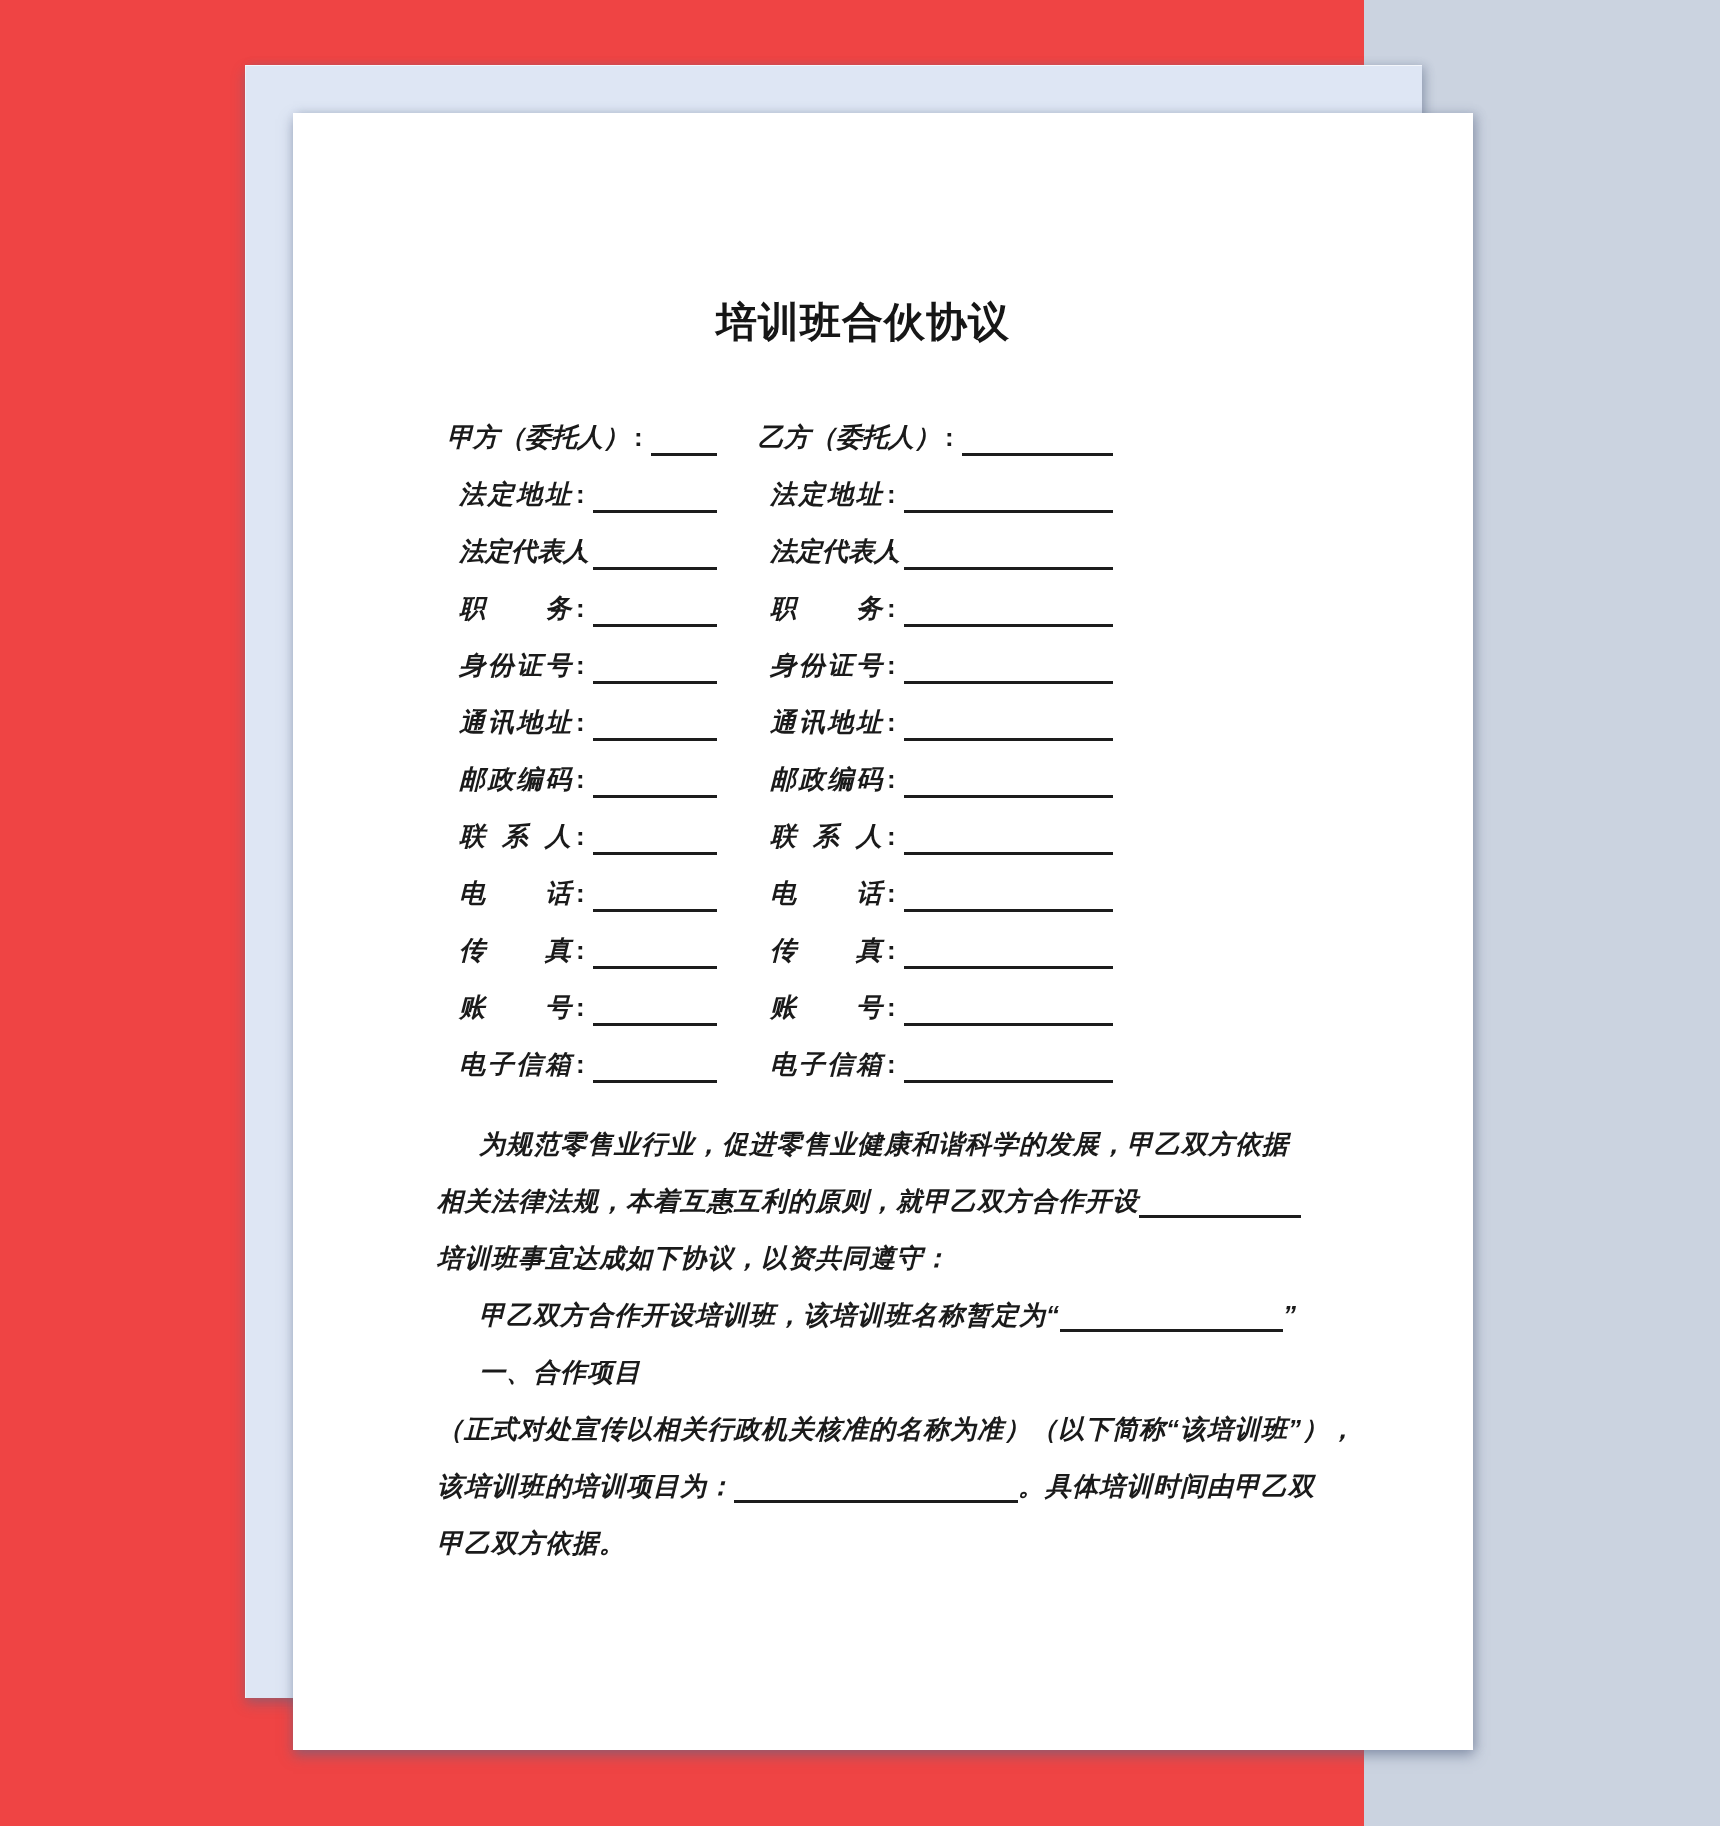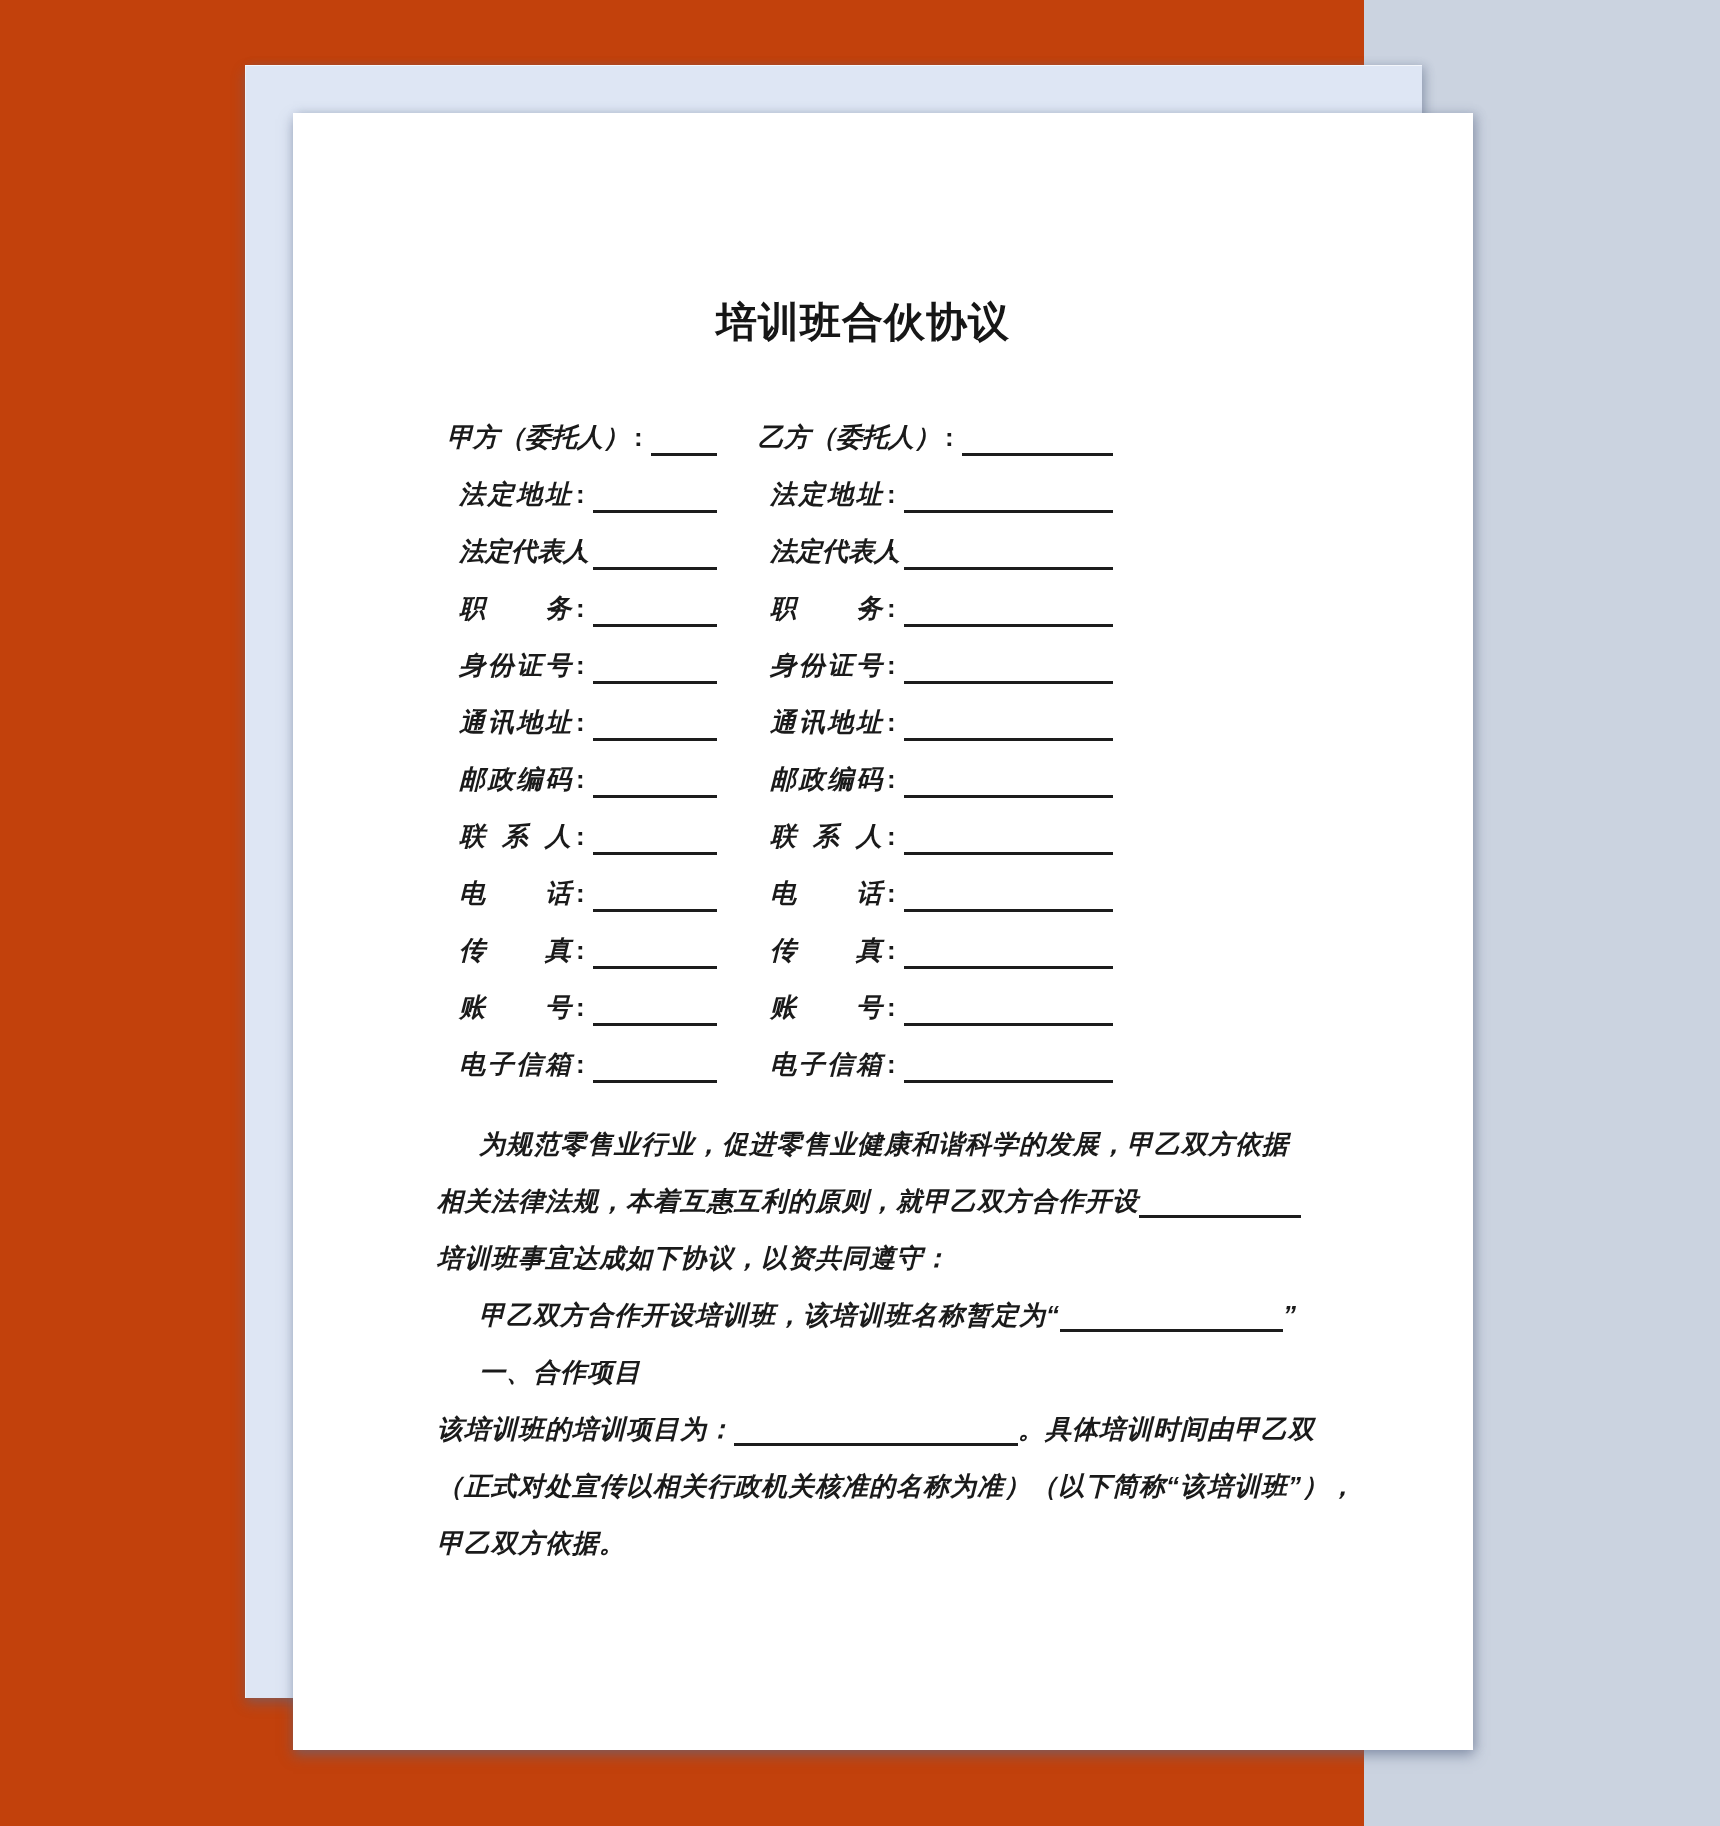--- a/index.html
+++ b/index.html
@@ -11,21 +11,21 @@
     height: 1826px;
     overflow: hidden;
     background: #cbd3e0;
     font-family: "Liberation Sans", "DejaVu Sans", sans-serif;
     color: #1a1a1a;
   }
   .canvas {
     position: relative;
     width: 1364px;
     height: 1826px;
-    background: #c2410c;
+    background: #ef4444;
   }
   .page {
     position: absolute;
     box-sizing: border-box;
   }
   .page-back {
     left: 245px;
     top: 65px;
     width: 1177px;
     height: 1633px;
@@ -249,18 +249,18 @@
           <span class="field-colon">:</span>
           <span class="field-line"></span>
         </div>
       </div>
     <div class="body-text" id="body-text">
         <div class="body-line indent"><span>为规范零售业行业，促进零售业健康和谐科学的发展，甲乙双方依据</span></div>
         <div class="body-line"><span>相关法律法规，本着互惠互利的原则，就甲乙双方合作开设</span><span class="blank-segment" style="width: 162px;"></span></div>
         <div class="body-line"><span>培训班事宜达成如下协议，以资共同遵守：</span></div>
         <div class="body-line indent"><span>甲乙双方合作开设培训班，该培训班名称暂定为“</span><span class="blank-segment" style="width: 223px;"></span><span>”</span></div>
         <div class="body-line indent"><span>一、合作项目</span></div>
+        <div class="body-line"><span>（正式对处宣传以相关行政机关核准的名称为准）（以下简称“该培训班”），</span></div>
         <div class="body-line"><span>该培训班的培训项目为：</span><span class="blank-segment" style="width: 284px;"></span><span>。具体培训时间由甲乙双</span></div>
-        <div class="body-line"><span>（正式对处宣传以相关行政机关核准的名称为准）（以下简称“该培训班”），</span></div>
         <div class="body-line"><span>甲乙双方依据。</span></div>
       </div>
   </div>
 </div>
 
 </body></html>

